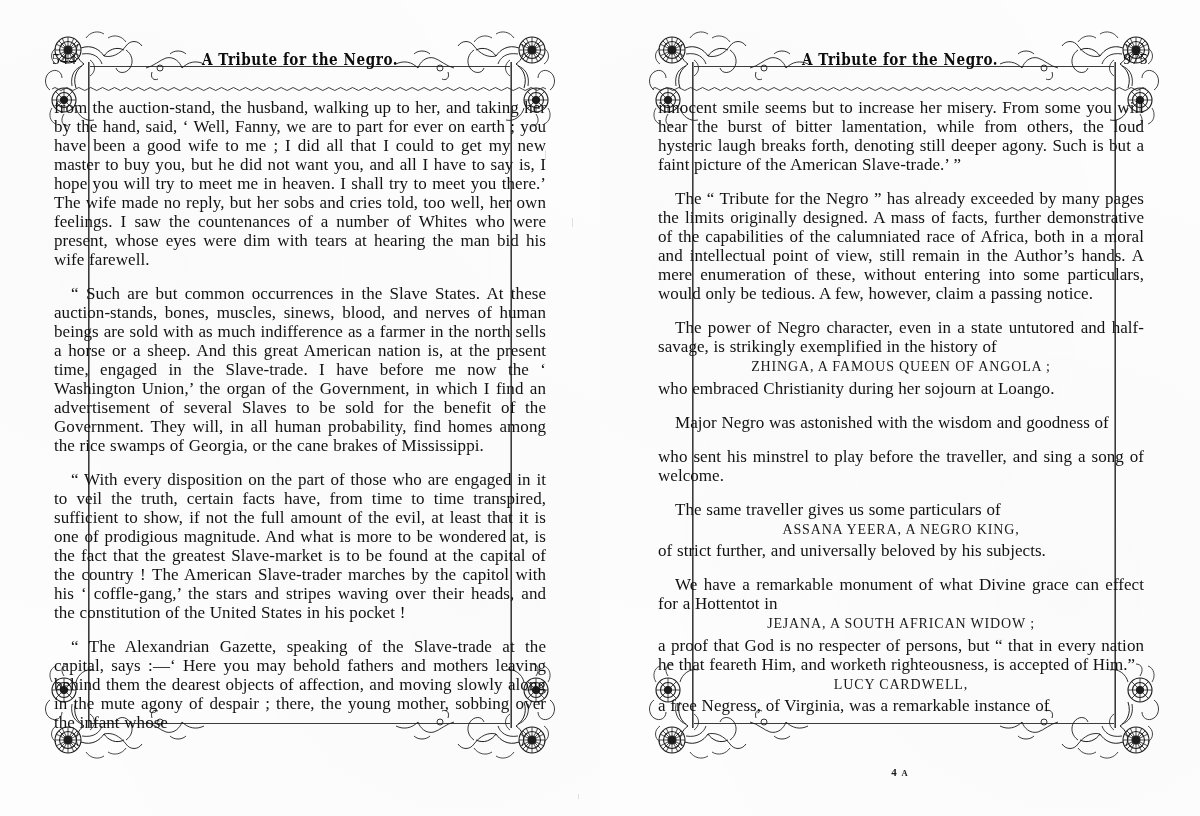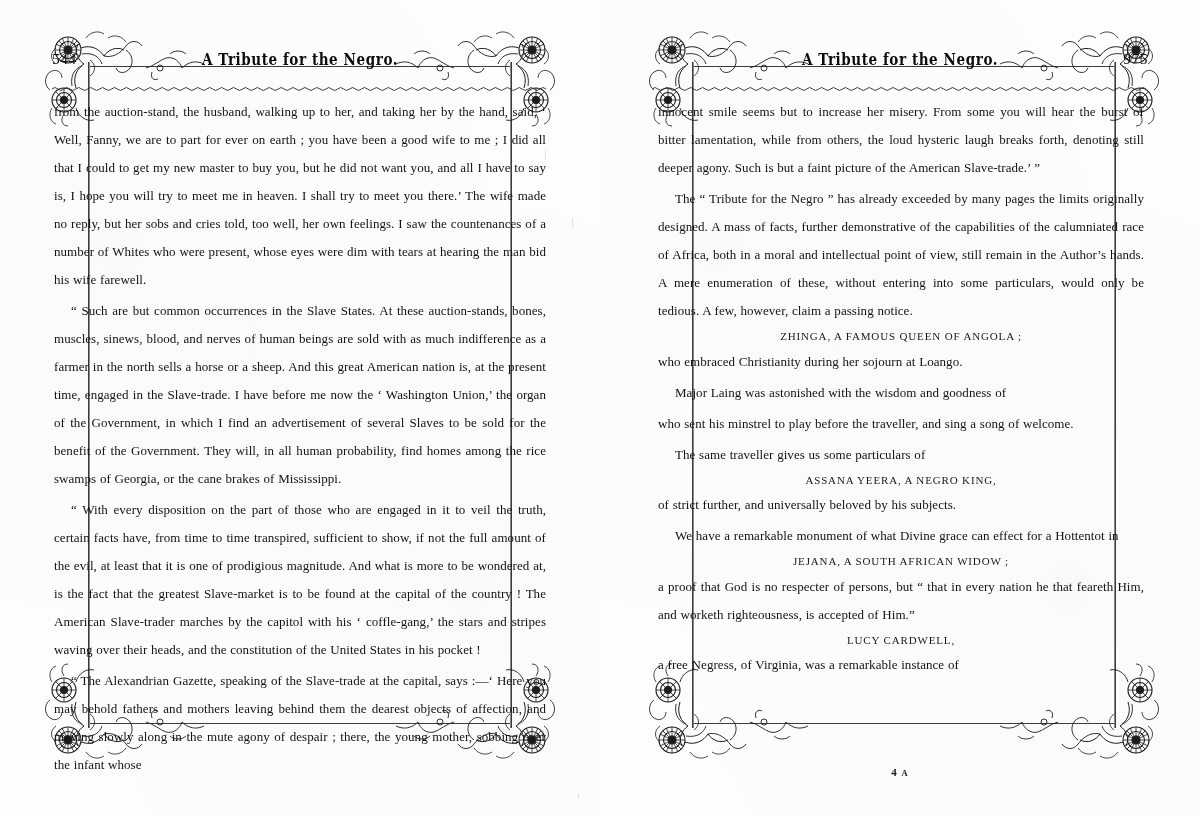--- a/index.html
+++ b/index.html
@@ -148,34 +148,34 @@
     right: 54px;
     top: 98px;
     bottom: 74px;
   }
   .page.right .column { left: 58px; right: 56px; }
 
   .column p {
     margin: 0;
     text-align: justify;
     text-justify: inter-word;
-    font-size: 13px;
-    line-height: 28px;
+    font-size: 17px;
+    line-height: 19px;
     letter-spacing: 0.05px;
     word-spacing: 0.4px;
     color: #121212;
     -webkit-font-smoothing: none;
   }
   .column p.indent { text-indent: 17px; }
-  .column p + p { margin-top: 3px; }
+  .column p + p { margin-top: 15px; }
 
   
   .namelines {
     text-align: center;
-    font-size: 11px;
+    font-size: 14px;
     letter-spacing: 0.85px;
     line-height: 20.6px;
     margin: 1px 0 1px 0;
     color: #1a1a1a;
     font-variant: small-caps;
     text-transform: uppercase;
   }
 
   
   .signature {
@@ -573,23 +573,24 @@
 
     <div class="head-wave">
       <svg viewBox="0 0 500 6" preserveAspectRatio="none">
         <path d="M0 3 Q3 0 6 3 T12 3 T18 3 T24 3 T30 3 T36 3 T42 3 T48 3 T54 3 T60 3 T66 3 T72 3 T78 3 T84 3 T90 3 T96 3 T102 3 T108 3 T114 3 T120 3 T126 3 T132 3 T138 3 T144 3 T150 3 T156 3 T162 3 T168 3 T174 3 T180 3 T186 3 T192 3 T198 3 T204 3 T210 3 T216 3 T222 3 T228 3 T234 3 T240 3 T246 3 T252 3 T258 3 T264 3 T270 3 T276 3 T282 3 T288 3 T294 3 T300 3 T306 3 T312 3 T318 3 T324 3 T330 3 T336 3 T342 3 T348 3 T354 3 T360 3 T366 3 T372 3 T378 3 T384 3 T390 3 T396 3 T402 3 T408 3 T414 3 T420 3 T426 3 T432 3 T438 3 T444 3 T450 3 T456 3 T462 3 T468 3 T474 3 T480 3 T486 3 T492 3 T498 3" fill="none" stroke="#2b2b2b" stroke-width="0.9"></path>
       </svg>
     </div>
 
     <div class="column">
       <p>innocent smile seems but to increase her misery. From some you will hear the burst of bitter lamentation, while from others, the loud hysteric laugh breaks forth, denoting still deeper agony. Such is but a faint picture of the American Slave-trade.’ ”</p>
       <p class="indent">The “ Tribute for the Negro ” has already exceeded by many pages the limits originally designed. A mass of facts, further demonstrative of the capabilities of the calumniated race of Africa, both in a moral and intellectual point of view, still remain in the Author’s hands. A mere enumeration of these, without entering into some particulars, would only be tedious. A few, however, claim a passing notice.</p>
+      <p class="indent">The power of Negro character, even in a state untutored and half-savage, is strikingly exemplified in the history of</p>
       <div class="namelines">ZHINGA, A FAMOUS QUEEN OF ANGOLA ;</div>
       <p>who embraced Christianity during her sojourn at Loango.</p>
-      <p class="indent">Major Laing was astonished with the wisdom and goodness of</p>
+      <p class="indent">Major Negro was astonished with the wisdom and goodness of</p>
       <p>who sent his minstrel to play before the traveller, and sing a song of welcome.</p>
       <p class="indent">The same traveller gives us some particulars of</p>
       <div class="namelines">ASSANA YEERA, A NEGRO KING,</div>
       <p>of strict further, and universally beloved by his subjects.</p>
       <p class="indent">We have a remarkable monument of what Divine grace can effect for a Hottentot in</p>
       <div class="namelines">JEJANA, A SOUTH AFRICAN WIDOW ;</div>
       <p>a proof that God is no respecter of persons, but “ that in every nation he that feareth Him, and worketh righteousness, is accepted of Him.”</p>
       <div class="namelines">LUCY CARDWELL,</div>
       <p>a free Negress, of Virginia, was a remarkable instance of</p>
     </div>

